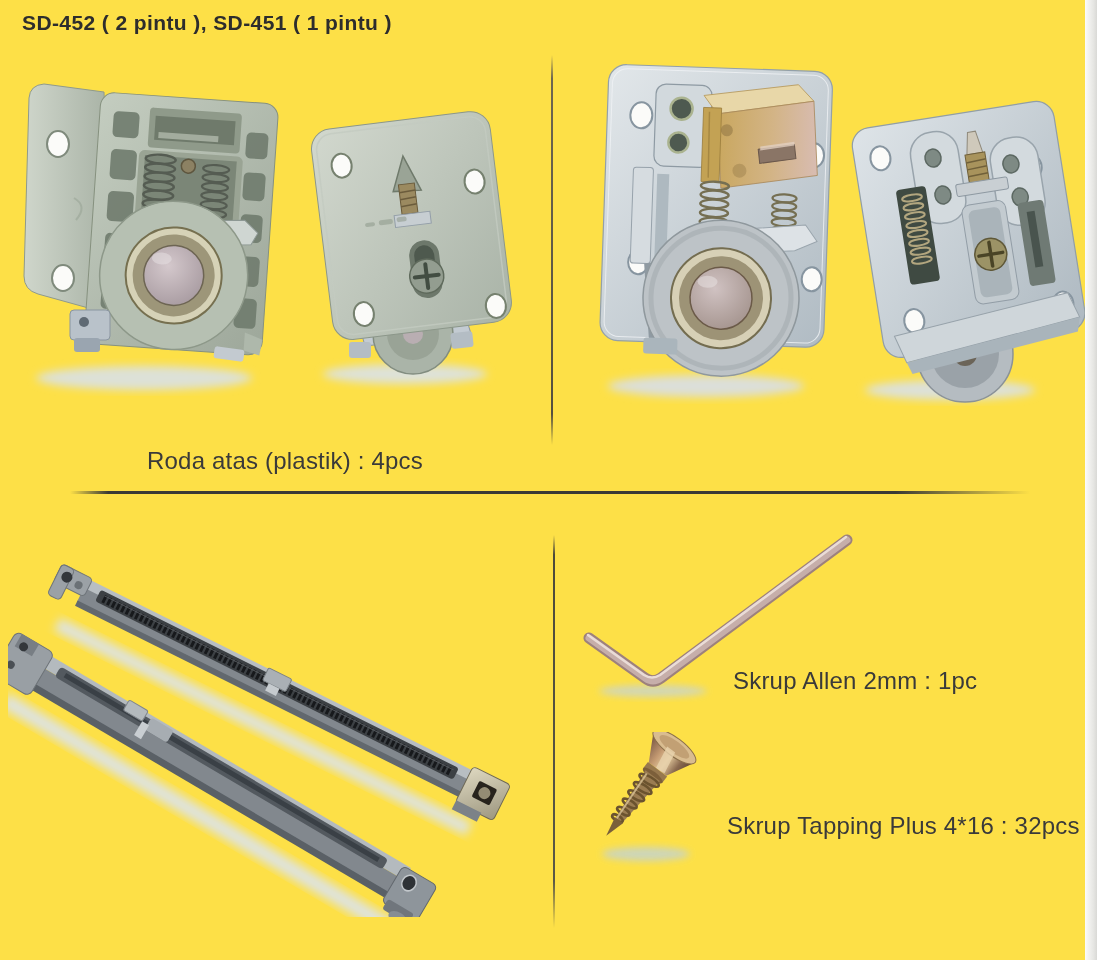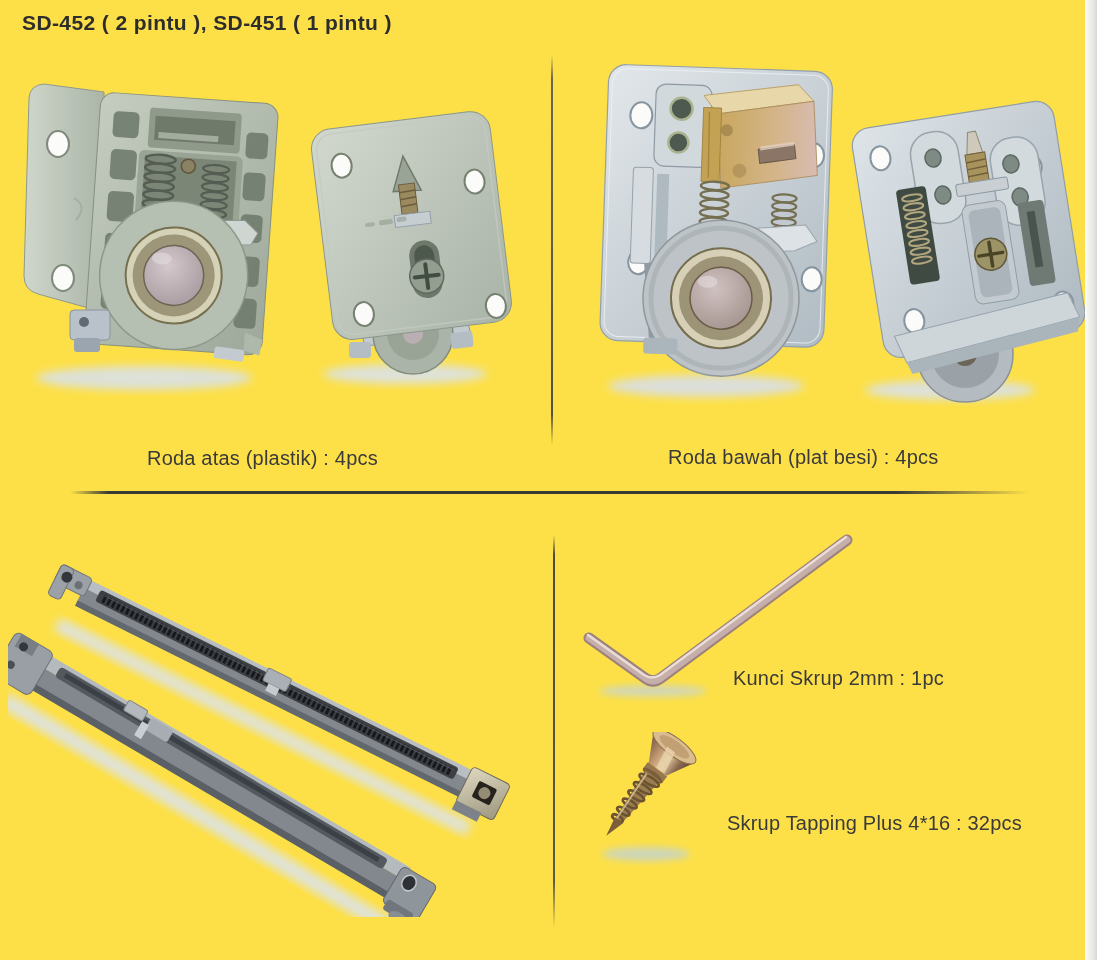--- a/index.html
+++ b/index.html
@@ -10,21 +10,21 @@
     overflow:hidden;
     font-family:"Liberation Sans","DejaVu Sans",sans-serif;
   }
   .page-title{
     position:absolute;left:22px;top:11px;
     font-size:21px;font-weight:bold;color:#2d2d2d;
     letter-spacing:0.4px;white-space:nowrap;margin:0;
   }
   .caption{
     position:absolute;
-    font-size:20px;color:#3a3a3a;
+    font-size:24px;color:#3a3a3a;
     white-space:nowrap;letter-spacing:0.2px;
   }
   .cap-roda-atas{left:147px;top:447px;}
   .cap-roda-bawah{left:668px;top:446px;}
   .cap-kunci{left:733px;top:667px;}
   .cap-skrup{left:727px;top:812px;}
   .cap-damper{left:196px;top:919px;}
   .h-divider{
     position:absolute;left:70px;top:491px;width:960px;height:2.5px;
     background:linear-gradient(to right, rgba(58,58,53,0) 0%, #3a3a35 4%, #3a3a35 86%, rgba(58,58,53,0) 100%);
@@ -328,21 +328,20 @@
       <g>
         <rect x="176" y="140" width="26" height="84" rx="4" fill="#6f7a74"></rect>
         <rect x="184" y="150" width="8" height="56" fill="#49544e"></rect>
       </g>
       <polygon points="34,252 212,236 220,262 42,280" fill="#cfd6da" stroke="#97a2aa" stroke-width="1"></polygon>
       <polygon points="42,280 220,262 216,276 46,292" fill="#a9b4bb"></polygon>
     </g>
   </svg>
 
   <div class="caption cap-roda-atas">Roda atas (plastik) : 4pcs</div>
-  <div class="caption cap-roda-bawah">Roda bawah (plat besi) : 4pcs</div>
 
   <div class="h-divider"></div>
   <div class="v-divider-top"></div>
   <div class="v-divider-bottom"></div>
 
   <svg class="svg-damper" width="545" height="365" viewBox="0 0 545 365" xmlns="http://www.w3.org/2000/svg">
     <defs>
       <linearGradient id="d5-cap" x1="0" y1="0" x2="1" y2="1">
         <stop offset="0" stop-color="#ded8c0"></stop>
           <stop offset="1" stop-color="#9d9780"></stop>
@@ -417,21 +416,21 @@
         </filter>
     </defs>
     <ellipse cx="78" cy="163" rx="54" ry="6" fill="#cdd6c2" opacity="0.9" filter="url(#a6-soft)"></ellipse>
     <g fill="none" stroke-linecap="round" stroke-linejoin="round">
       <path d="M14 110 L70 150 Q78 156 86 150 L272 12" stroke="#9d817d" stroke-width="11"></path>
       <path d="M14 110 L70 150 Q78 156 86 150 L272 12" stroke="#c6aeaa" stroke-width="7"></path>
       <path d="M13 107 L69 147 Q77 152 85 147 L271 9" stroke="#eadcd7" stroke-width="2.5"></path>
     </g>
   </svg>
 
-  <div class="caption cap-kunci">Kunci Skrup 2mm : 1pc</div>
+  <div class="caption cap-kunci">Skrup Allen 2mm : 1pc</div>
 
   <svg class="svg-screw" width="122" height="136" viewBox="0 0 122 136" xmlns="http://www.w3.org/2000/svg">
     <defs>
       <linearGradient id="s7-head" x1="0" y1="0" x2="1" y2="0">
         <stop offset="0" stop-color="#6e4f3e"></stop>
           <stop offset="0.35" stop-color="#c49a72"></stop>
         <stop offset="0.55" stop-color="#e2c89c"></stop>
           <stop offset="0.78" stop-color="#8a6a50"></stop>
         <stop offset="1" stop-color="#5e4334"></stop>
       </linearGradient>

